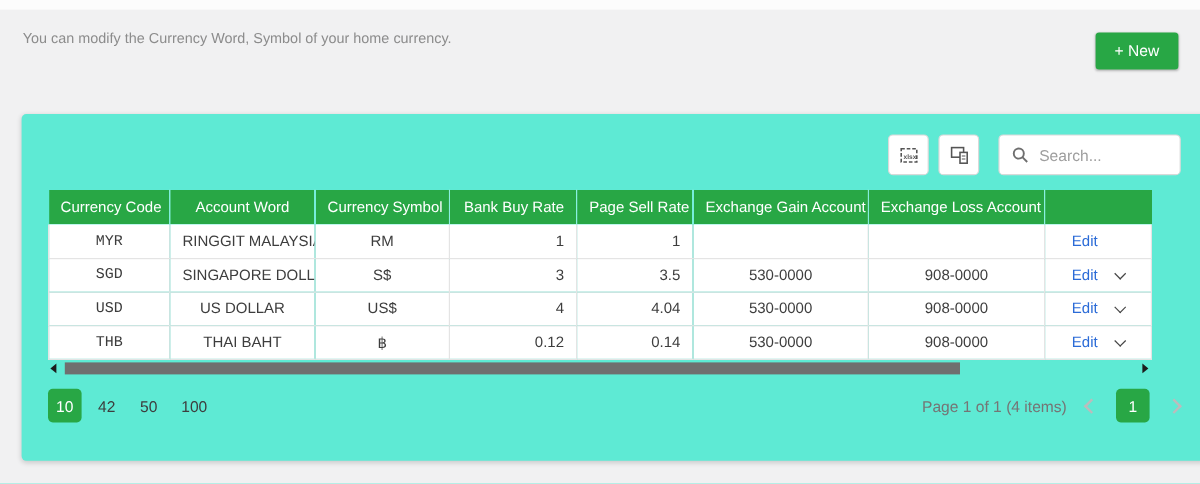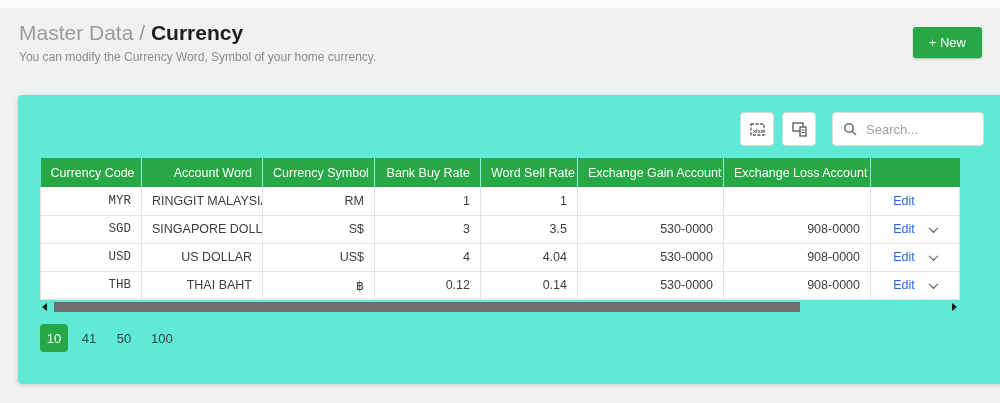--- a/index.html
+++ b/index.html
@@ -71,21 +71,21 @@
   th:first-child { border-left: none; }
   td {
     font-size: 12.5px; color: #3d3d3d;
     height: 28px; padding: 0 10px;
     border-right: 1px solid #e4e4e4;
     border-bottom: 1px solid #e4e4e4;
     white-space: nowrap; overflow: hidden;
     background: #fff;
   }
   td:first-child { border-left: 1px solid #e4e4e4; font-family: Liberation Mono, monospace; }
-  .al-left { text-align: right; margin-top: 32px; }
+  .al-left { text-align: center; margin-top: 32px; }
   .al-right { text-align: right; }
   .al-center { text-align: center; }
 
   .action-flex { display: flex; align-items: center; justify-content: center; gap: 15px; }
   .edit-link { color: #2b6bd7; text-decoration: none; font-size: 12.5px; cursor: pointer; }
   .chev-down {
     width: 7px; height: 7px;
     border-right: 1.6px solid #454545; border-bottom: 1.6px solid #454545;
     transform: rotate(45deg) translate(-1px,-1px);
     display: inline-block; cursor: pointer;
@@ -135,25 +135,20 @@
     display: flex; align-items: center; justify-content: center;
     cursor: pointer;
   }
 </style>
 </head>
 <body>
 
 <div class="topbar"></div>
 
 <div class="page-header">
-  <div class="breadcrumb">
-    <span class="crumb-parent">Master Data</span>
-    <span class="crumb-sep">/</span>
-    <span class="crumb-current">Currency</span>
-  </div>
   <div class="subtitle">You can modify the Currency Word, Symbol of your home currency.</div>
 </div>
 
 <button class="new-btn">+ New</button>
 
 <div class="card">
 
   <div class="toolbar">
     <div class="icon-btn">
       <span style="display:flex">
@@ -195,21 +190,21 @@
           <col style="width:146px">
         <col style="width:147px">
           <col style="width:89px">
       </colgroup>
       <thead>
         <tr>
             <th class="al-left">Currency Code</th>
             <th class="al-left">Account Word</th>
             <th class="al-left">Currency Symbol</th>
             <th class="al-right">Bank Buy Rate</th>
-            <th class="al-right">Word Sell Rate</th>
+            <th class="al-right">Page Sell Rate</th>
             <th class="al-left">Exchange Gain Account</th>
             <th class="al-left">Exchange Loss Account</th>
             <th class="al-center"></th>
           </tr>
       </thead>
       <tbody>
           <tr>
             <td class="al-left">MYR</td>
             <td class="al-left">RINGGIT MALAYSIA</td>
             <td class="al-left">RM</td>
@@ -275,19 +270,25 @@
     <div class="hscroll">
       <span class="hs-left"></span>
       <span class="hs-thumb"></span>
       <span class="hs-right"></span>
     </div>
   </div>
 
   <div class="pager">
     <div class="page-sizes">
         <div class="size-btn selected">10</div>
-        <div class="size-btn">41</div>
+        <div class="size-btn">42</div>
         <div class="size-btn">50</div>
         <div class="size-btn">100</div>
       </div>
+    <div class="pager-right">
+      <span class="pager-info">Page 1 of 1 (4 items)</span>
+      <span class="nav-chev left"></span>
+      <span class="page-btn">1</span>
+      <span class="nav-chev right"></span>
+    </div>
   </div>
 
 </div>
 
 </body></html>

